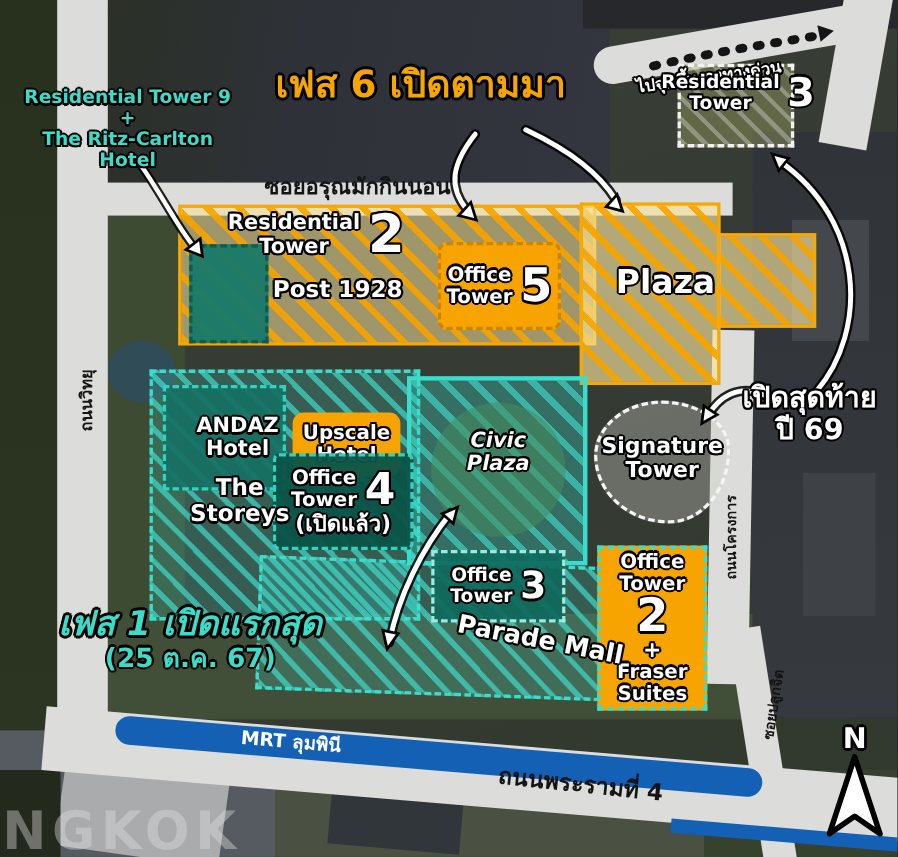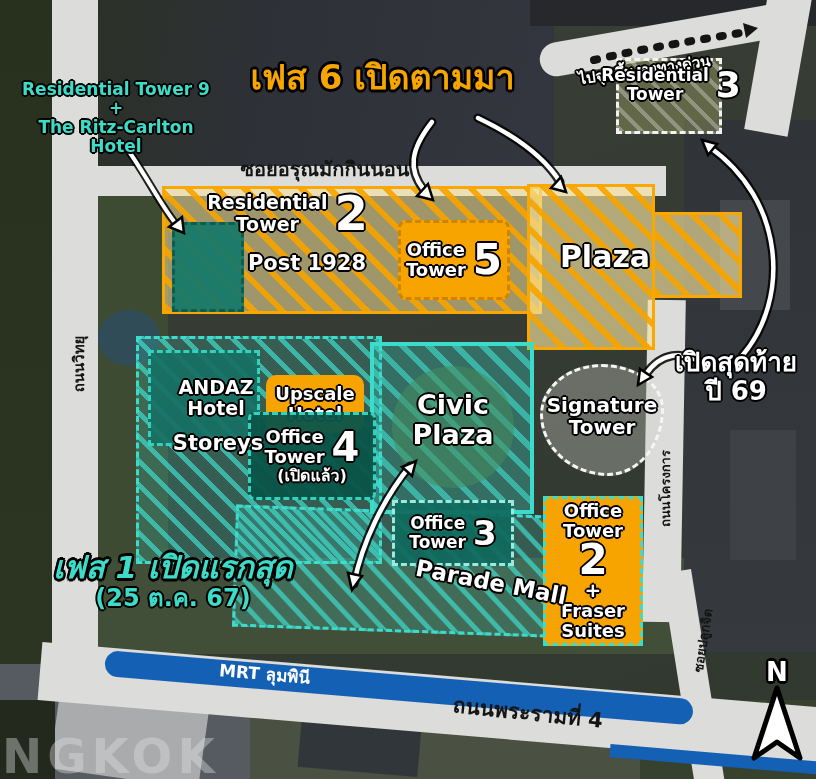--- a/index.html
+++ b/index.html
@@ -99,21 +99,21 @@
   </div>
 
   <div class="box" style="left:248px;top:412px;width:128px;height:88px;background:rgba(11,84,72,.96);border:3px dashed #34d1bf;border-radius:6px;">
     <div class="zl-row">
       <div class="zl-col lbl outl" style="position:static;font-size:18px;">
         <span>Office</span>
         <span>Tower</span>
       </div>
       <span class="num outl" style="font-size:40px;">4</span>
     </div>
-    <div class="lbl outl" style="position:static;font-size:16px;">(เปิดแล้ว)</div>
+    <div class="lbl outl" style="position:static;font-size:20px;">(เปิดแล้ว)</div>
   </div>
 
   <div class="box" style="left:392px;top:500px;width:122px;height:66px;background:rgba(15,105,92,.92);border:3px dashed #9fe8dd;">
     <div class="zl-row">
       <div class="zl-col lbl outl" style="position:static;font-size:17px;">
         <span>Office</span>
         <span>Tower</span>
       </div>
       <span class="num outl" style="font-size:34px;">3</span>
     </div>
@@ -197,36 +197,37 @@
         <span>Tower</span>
       </div>
       <span class="num outl" style="font-size:48px;">2</span>
     </div>
   </div>
 
   <div class="lbl outl" style="left:232px;top:252px;width:150px;font-size:21px;">Post 1928</div>
 
   <div class="lbl outl" style="left:545px;top:240px;width:120px;font-size:30px;">Plaza</div>
 
-  <div class="lbl outl" style="left:388px;top:390px;width:130px;font-size:27px;z-index:6;">
+  <div class="lbl outl" style="left:388px;top:390px;width:130px;font-size:19px;z-index:6;font-style:italic;">
     <div>Civic</div>
     <div>Plaza</div>
   </div>
 
   <div class="lbl outl" style="left:540px;top:394px;width:124px;font-size:20px;z-index:6;">
     <div>Signature</div>
     <div>Tower</div>
   </div>
 
   <div class="lbl outl" style="left:660px;top:348px;width:152px;font-size:26px;">
     <div>เปิดสุดท้าย</div>
     <div>ปี 69</div>
   </div>
 
   <div class="lbl outl" style="left:148px;top:432px;width:140px;font-size:21px;">
+    <div>The</div>
     <div>Storeys</div>
   </div>
 
   <div class="lbl outl" style="left:396px;top:570px;width:190px;font-size:23px;transform:rotate(11deg);">Parade Mall</div>
 
   <div class="lbl" style="left:8px;top:550px;width:330px;">
     <div class="teal-txt outl-lg" style="font-size:31px;font-style:italic;">เฟส 1 เปิดแรกสุด</div>
     <div class="teal-txt outl" style="font-size:24px;">(25 ต.ค. 67)</div>
   </div>
 

